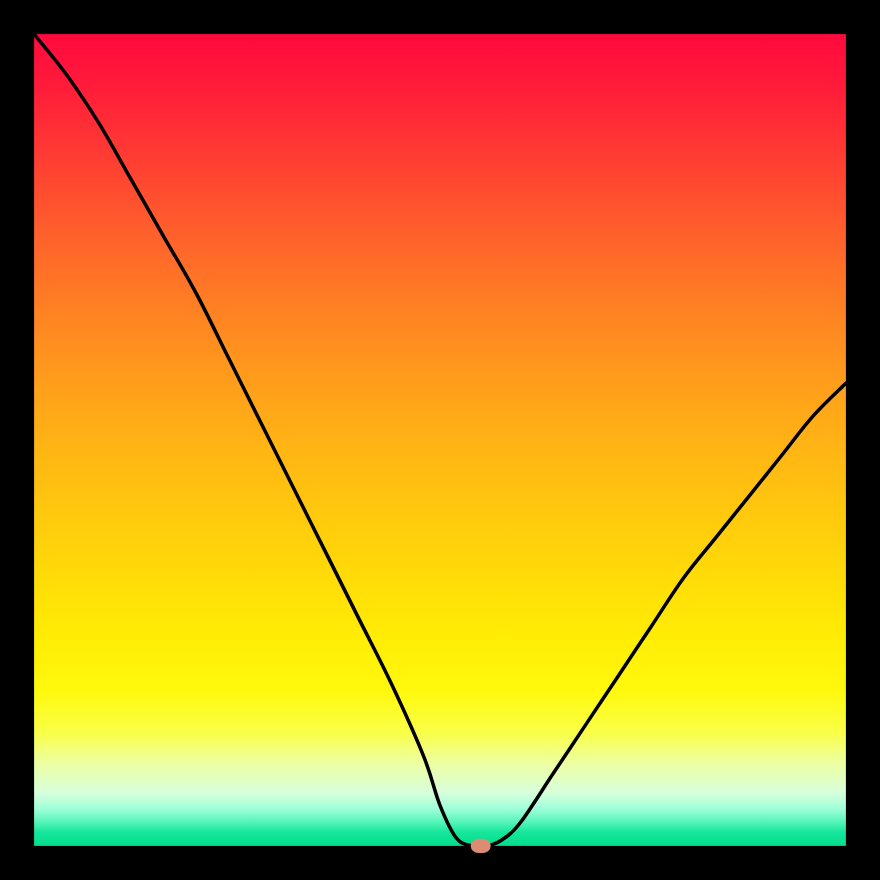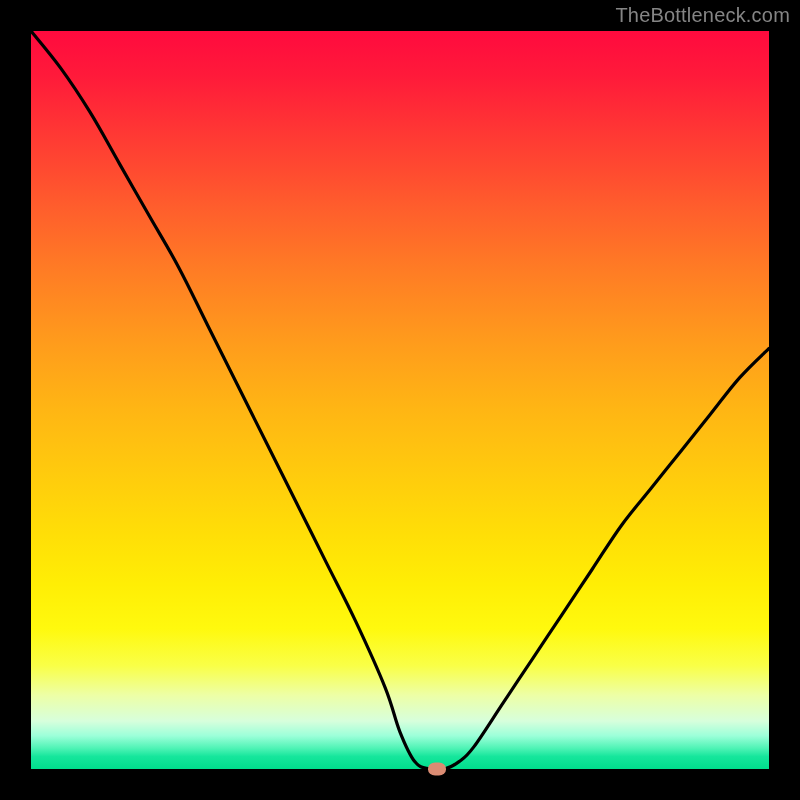--- a/index.html
+++ b/index.html
@@ -74,14 +74,13 @@
 </head>
 <body>
 
 <div class="frame">
   <div class="plot-area">
     <svg class="curve" viewBox="0 0 738 738" preserveAspectRatio="none">
       <path id="curve-path" fill="none" stroke="#000" stroke-width="3.2" stroke-linecap="round" stroke-linejoin="round" d="M 0.00 0.00 C 5.31 6.64, 18.89 22.29, 29.52 36.90 C 40.15 51.51, 48.41 63.91, 59.04 81.18 C 69.67 98.45, 77.93 114.24, 88.56 132.84 C 99.19 151.44, 107.45 165.90, 118.08 184.50 C 128.71 203.10, 136.97 216.23, 147.60 236.16 C 158.23 256.09, 166.49 273.95, 177.12 295.20 C 187.75 316.45, 196.01 332.99, 206.64 354.24 C 217.27 375.49, 225.53 392.03, 236.16 413.28 C 246.79 434.53, 255.05 451.07, 265.68 472.32 C 276.31 493.57, 284.57 510.11, 295.20 531.36 C 305.83 552.61, 314.09 567.82, 324.72 590.40 C 335.35 612.98, 346.27 636.89, 354.24 656.82 C 362.21 676.75, 363.69 687.82, 369.00 701.10 C 374.31 714.38, 378.45 723.98, 383.76 730.62 C 389.07 737.26, 393.21 736.67, 398.52 738.00 C 403.83 739.33, 407.97 739.33, 413.28 738.00 C 418.59 736.67, 422.73 734.61, 428.04 730.62 C 433.35 726.63, 434.83 726.49, 442.80 715.86 C 450.77 705.23, 461.69 687.52, 472.32 671.58 C 482.95 655.64, 491.21 643.24, 501.84 627.30 C 512.47 611.36, 520.73 598.96, 531.36 583.02 C 541.99 567.08, 550.25 554.68, 560.88 538.74 C 571.51 522.80, 579.77 509.07, 590.40 494.46 C 601.03 479.85, 609.29 470.84, 619.92 457.56 C 630.55 444.28, 638.81 433.94, 649.44 420.66 C 660.07 407.38, 668.33 397.04, 678.96 383.76 C 689.59 370.48, 697.85 358.82, 708.48 346.86 C 719.11 334.90, 732.69 322.65, 738.00 317.34"></path>
     </svg>
     <div id="marker" class="marker" style="left: 405.9px; top: 738px; background: rgb(219, 140, 115);"></div>
   </div>
-  <div class="watermark">TheBottleneck.com</div>
 </div>
 
 </body></html>

